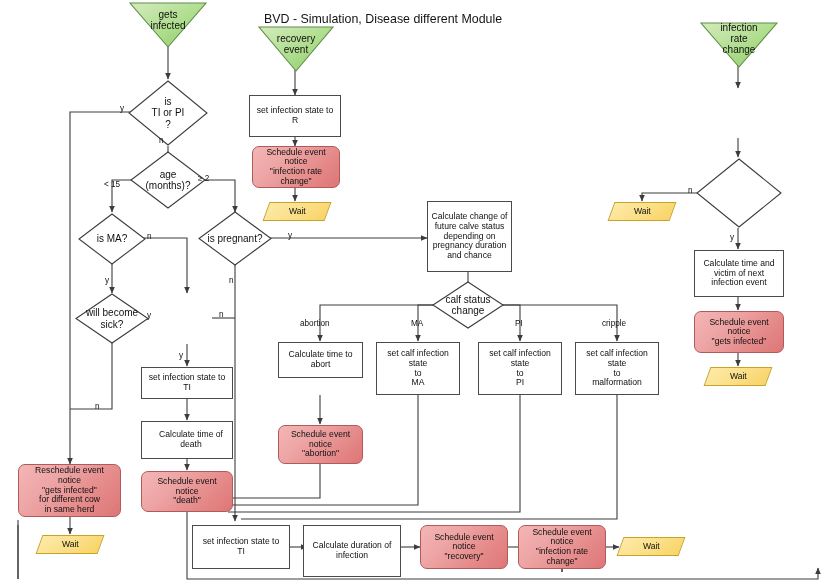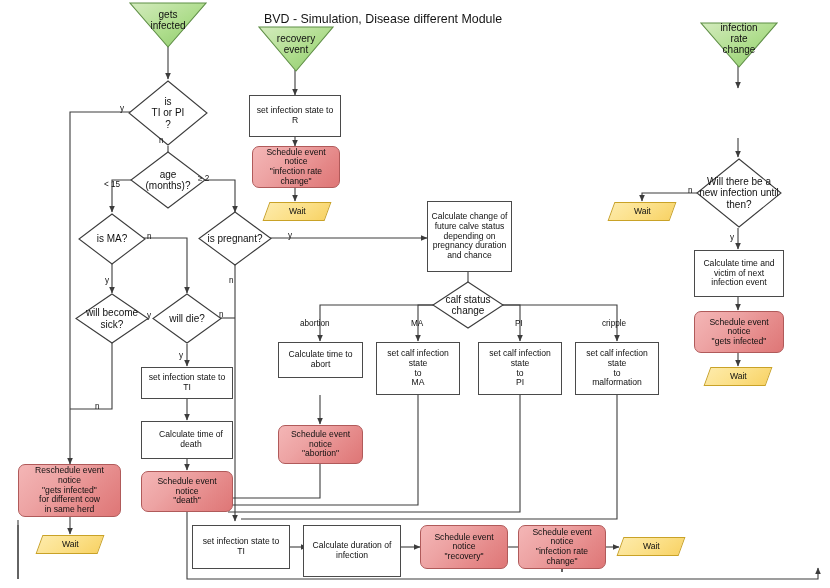--- a/index.html
+++ b/index.html
@@ -197,42 +197,33 @@
   </div>
 
   <div class="node dec" style="left:75px;top:293px;width:74px;height:51px;">
     <svg class="dshape" viewBox="0 0 74 51" preserveAspectRatio="none">
       <polygon points="37,1 73,25.5 37,50 1,25.5" fill="#ffffff" stroke="#3c3c3c" stroke-width="1.1"></polygon>
     </svg>
     <div class="lbl">will become
 sick?</div>
   </div>
 
-  <div class="node dec" style="left:152px;top:293px;width:70px;height:51px;">
-    <svg class="dshape" viewBox="0 0 70 51" preserveAspectRatio="none">
-      <polygon points="35,1 69,25.5 35,50 1,25.5" fill="#ffffff" stroke="#3c3c3c" stroke-width="1.1"></polygon>
-    </svg>
-    <div class="lbl">will die?</div>
-  </div>
 
   <div class="node dec" style="left:432px;top:281px;width:72px;height:48px;">
     <svg class="dshape" viewBox="0 0 72 48" preserveAspectRatio="none">
       <polygon points="36,1 71,24 36,47 1,24" fill="#ffffff" stroke="#3c3c3c" stroke-width="1.1"></polygon>
     </svg>
     <div class="lbl">calf status
 change</div>
   </div>
 
   <div class="node dec" style="left:696px;top:158px;width:86px;height:70px;">
     <svg class="dshape" viewBox="0 0 86 70" preserveAspectRatio="none">
       <polygon points="43,1 85,35 43,69 1,35" fill="#ffffff" stroke="#3c3c3c" stroke-width="1.1"></polygon>
     </svg>
-    <div class="lbl" style="width:96px;">Will there be a
-new infection until
-then?</div>
   </div>
 
   <div class="node proc" style="left:249px;top:95px;width:92px;height:42px;">
     <div class="lbl">set infection state to
 R</div>
   </div>
 
   <div class="node proc" style="left:427px;top:201px;width:85px;height:71px;align-items:center;">
     <div class="lbl">Calculate change of
 future calve status

